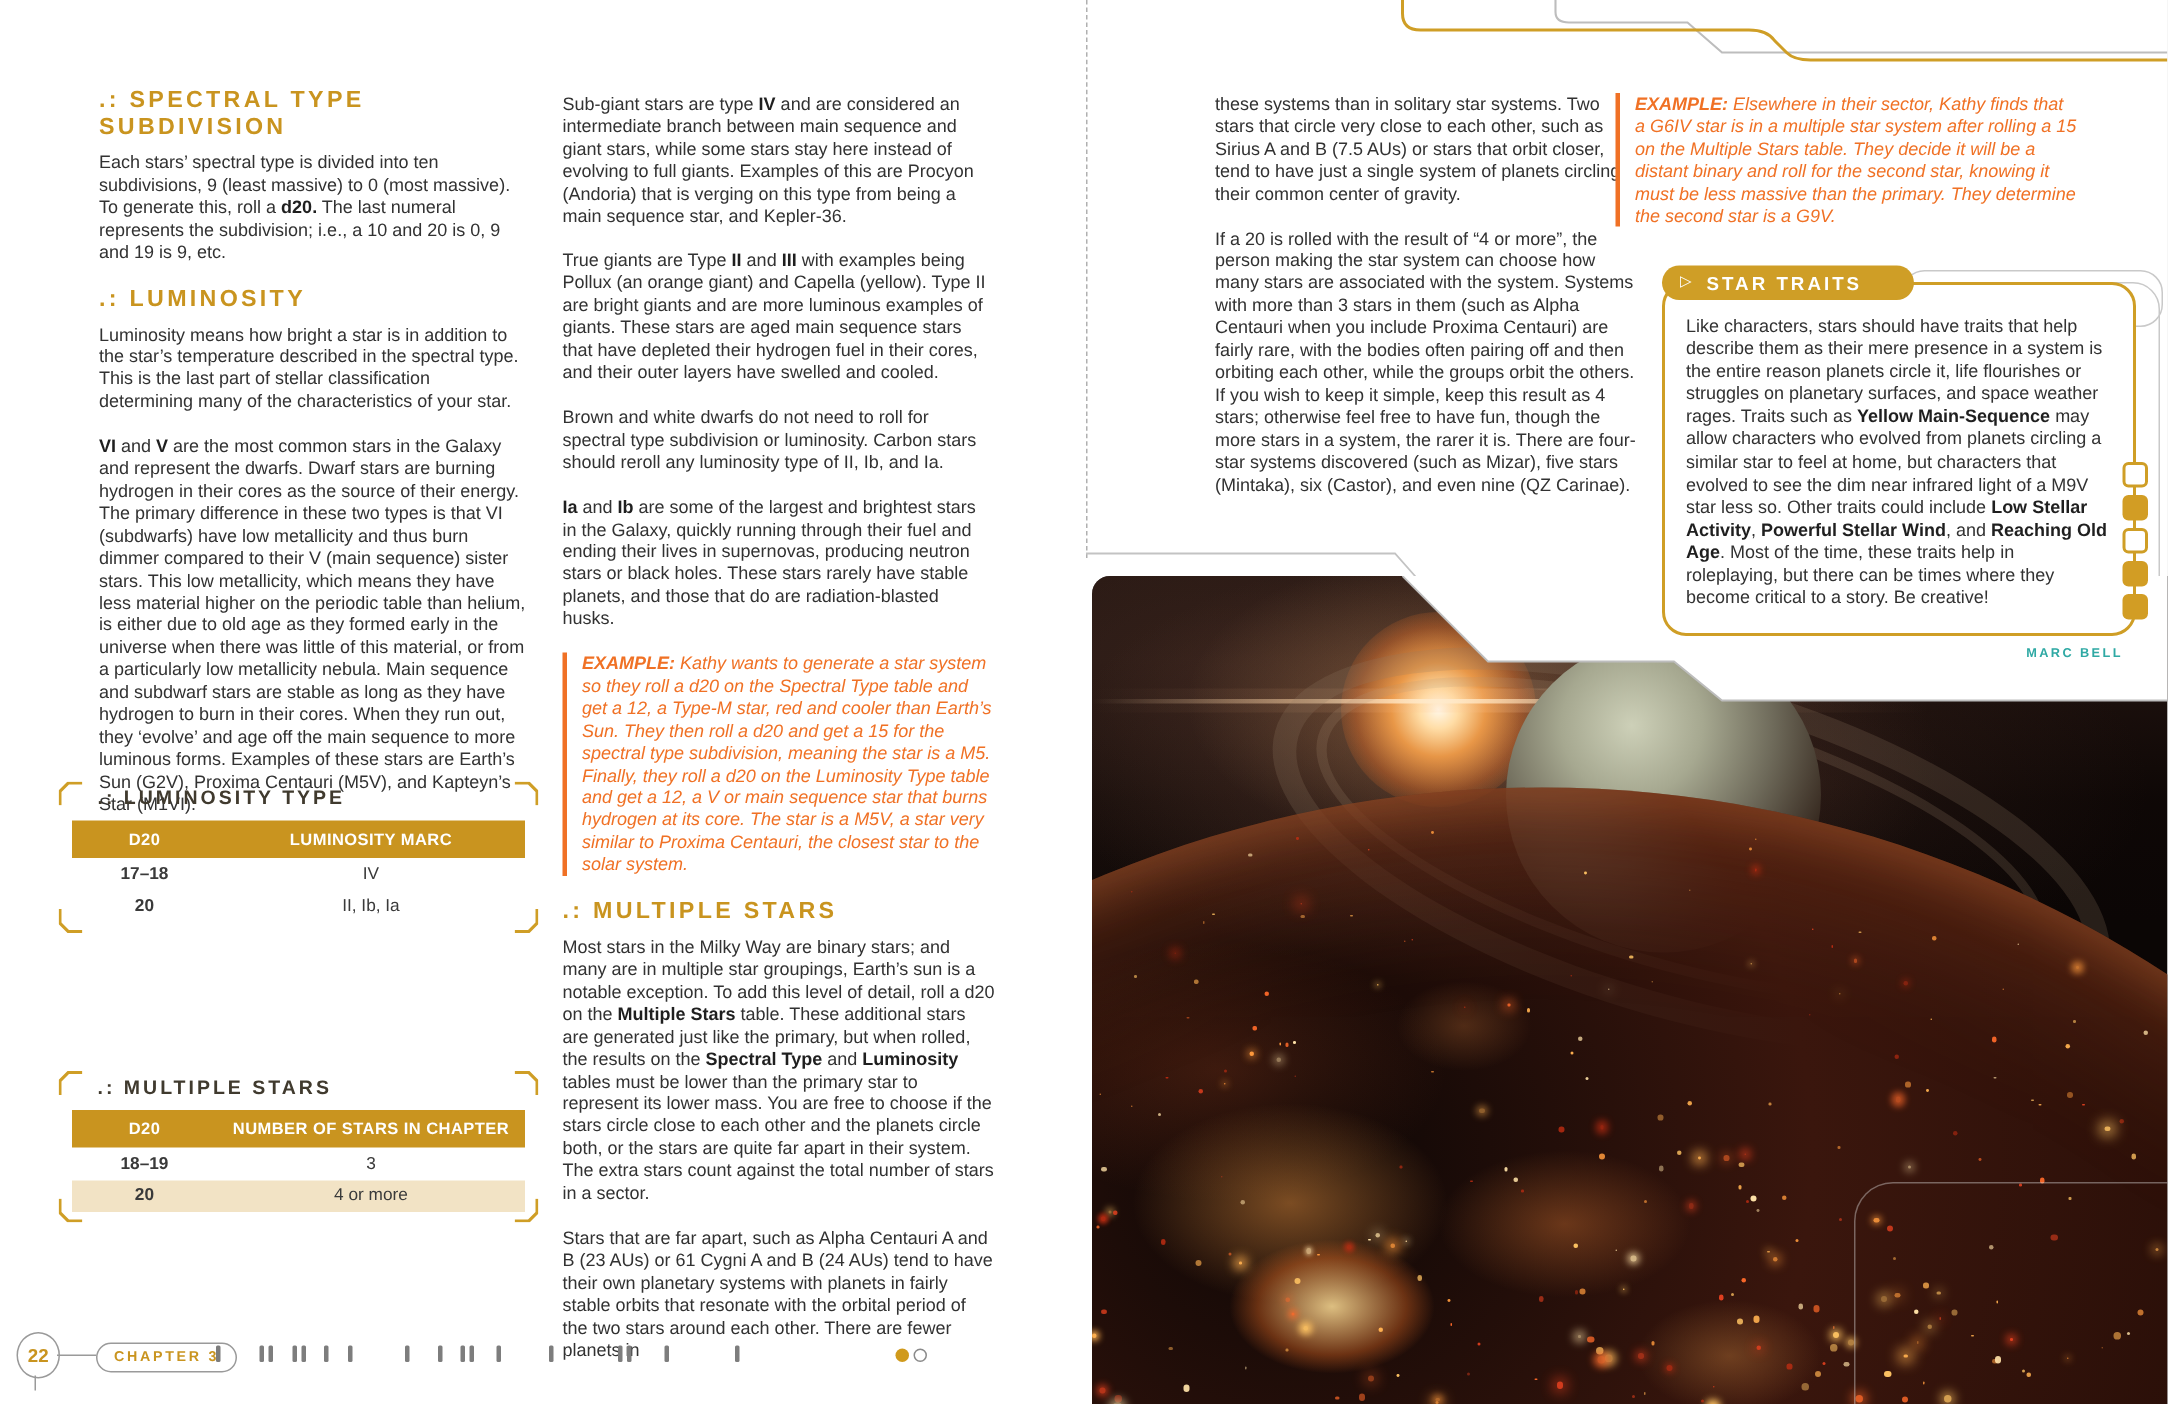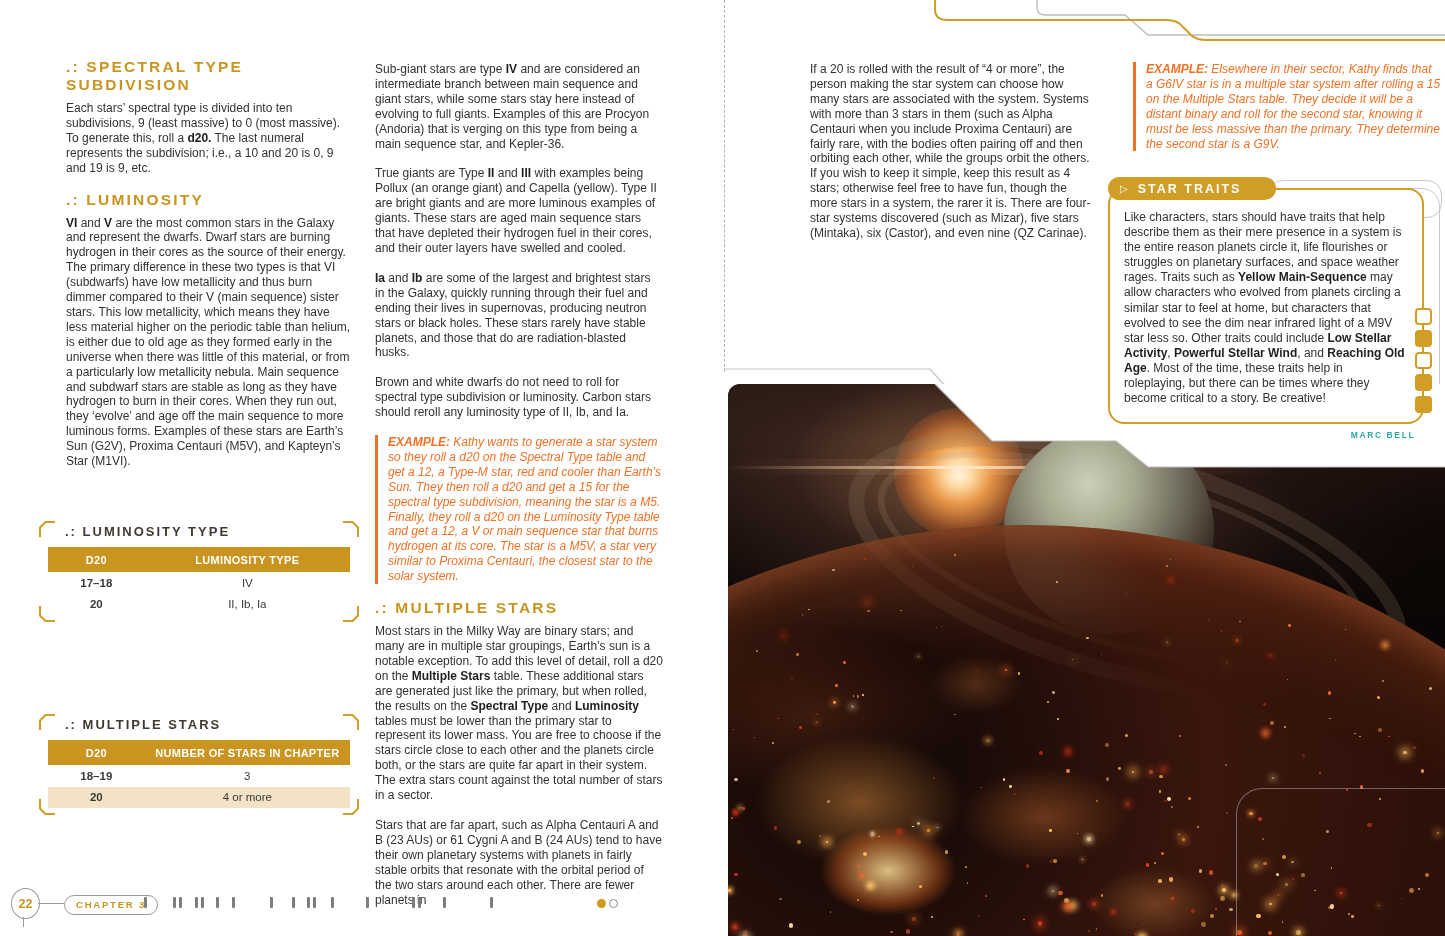--- a/index.html
+++ b/index.html
@@ -110,32 +110,33 @@
 </style>
 </head>
 <body>
 
 <div id="page">
 
   <div class="col" style="left:66px;top:58px;width:286px;">
     <h2 class="gold-h">.: SPECTRAL TYPE SUBDIVISION</h2>
     <p>Each stars’ spectral type is divided into ten subdivisions, 9 (least massive) to 0 (most massive). To generate this, roll a <strong>d20.</strong> The last numeral represents the subdivision; i.e., a 10 and 20 is 0, 9 and 19 is 9, etc.</p>
     <h2 class="gold-h mt">.: LUMINOSITY</h2>
+    <p>Luminosity means how bright a star is in addition to the star’s temperature described in the spectral type. This is the last part of stellar classification determining many of the characteristics of your star.</p>
     <p><strong>VI</strong> and <strong>V</strong> are the most common stars in the Galaxy and represent the dwarfs. Dwarf stars are burning hydrogen in their cores as the source of their energy. The primary difference in these two types is that VI (subdwarfs) have low metallicity and thus burn dimmer compared to their V (main sequence) sister stars. This low metallicity, which means they have less material higher on the periodic table than helium, is either due to old age as they formed early in the universe when there was little of this material, or from a particularly low metallicity nebula. Main sequence and subdwarf stars are stable as long as they have hydrogen to burn in their cores. When they run out, they ‘evolve’ and age off the main sequence to more luminous forms. Examples of these stars are Earth’s Sun (G2V), Proxima Centauri (M5V), and Kapteyn’s Star (M1VI).</p>
   </div>
 
   <div class="tablebox" style="left:48px;top:524px;">
     <span class="corner c-tl"></span>
     <span class="corner c-tr"></span>
     <span class="corner c-bl"></span>
     <span class="corner c-br"></span>
     <div class="tbl-title">.: LUMINOSITY TYPE</div>
     <div class="thead">
       <div class="tcell">D20</div>
-      <div class="tcell">LUMINOSITY TYPE</div>
+      <div class="tcell">LUMINOSITY MARC</div>
     </div>
     <div>
         <div class="trow">
           <div class="tcell">17–18</div>
           <div class="tcell">IV</div>
         </div>
         <div class="trow">
           <div class="tcell">20</div>
           <div class="tcell">II, Ib, Ia</div>
         </div>
@@ -160,35 +161,36 @@
         <div class="trow alt">
           <div class="tcell">20</div>
           <div class="tcell">4 or more</div>
         </div>
       </div>
   </div>
 
   <div class="col" style="left:375px;top:62px;width:288px;">
     <p>Sub-giant stars are type <strong>IV</strong> and are considered an intermediate branch between main sequence and giant stars, while some stars stay here instead of evolving to full giants. Examples of this are Procyon (Andoria) that is verging on this type from being a main sequence star, and Kepler-36.</p>
     <p>True giants are Type <strong>II</strong> and <strong>III</strong> with examples being Pollux (an orange giant) and Capella (yellow). Type II are bright giants and are more luminous examples of giants. These stars are aged main sequence stars that have depleted their hydrogen fuel in their cores, and their outer layers have swelled and cooled.</p>
+    <p>Brown and white dwarfs do not need to roll for spectral type subdivision or luminosity. Carbon stars should reroll any luminosity type of II, Ib, and Ia.</p>
     <p><strong>Ia</strong> and <strong>Ib</strong> are some of the largest and brightest stars in the Galaxy, quickly running through their fuel and ending their lives in supernovas, producing neutron stars or black holes. These stars rarely have stable planets, and those that do are radiation-blasted husks.</p>
-    <p>Brown and white dwarfs do not need to roll for spectral type subdivision or luminosity. Carbon stars should reroll any luminosity type of II, Ib, and Ia.</p>
     <p class="example"><strong>EXAMPLE:</strong> Kathy wants to generate a star system so they roll a d20 on the Spectral Type table and get a 12, a Type-M star, red and cooler than Earth’s Sun. They then roll a d20 and get a 15 for the spectral type subdivision, meaning the star is a M5. Finally, they roll a d20 on the Luminosity Type table and get a 12, a V or main sequence star that burns hydrogen at its core. The star is a M5V, a star very similar to Proxima Centauri, the closest star to the solar system.</p>
     <h2 class="gold-h mt">.: MULTIPLE STARS</h2>
     <p>Most stars in the Milky Way are binary stars; and many are in multiple star groupings, Earth’s sun is a notable exception. To add this level of detail, roll a d20 on the <strong>Multiple Stars</strong> table. These additional stars are generated just like the primary, but when rolled, the results on the <strong>Spectral Type</strong> and <strong>Luminosity</strong> tables must be lower than the primary star to represent its lower mass. You are free to choose if the stars circle close to each other and the planets circle both, or the stars are quite far apart in their system. The extra stars count against the total number of stars in a sector.</p>
     <p>Stars that are far apart, such as Alpha Centauri A and B (23 AUs) or 61 Cygni A and B (24 AUs) tend to have their own planetary systems with planets in fairly stable orbits that resonate with the orbital period of the two stars around each other. There are fewer planets in</p>
   </div>
 
   <div id="divider"></div>
 
   <div class="col" style="left:810px;top:62px;width:282px;">
+    <p>these systems than in solitary star systems. Two stars that circle very close to each other, such as Sirius A and B (7.5 AUs) or stars that orbit closer, tend to have just a single system of planets circling their common center of gravity.</p>
     <p>If a 20 is rolled with the result of “4 or more”, the person making the star system can choose how many stars are associated with the system. Systems with more than 3 stars in them (such as Alpha Centauri when you include Proxima Centauri) are fairly rare, with the bodies often pairing off and then orbiting each other, while the groups orbit the others. If you wish to keep it simple, keep this result as 4 stars; otherwise feel free to have fun, though the more stars in a system, the rarer it is. There are four-star systems discovered (such as Mizar), five stars (Mintaka), six (Castor), and even nine (QZ Carinae).</p>
   </div>
 
-  <div class="col" style="left:1133px;top:62px;width:308px;">
+  <div class="col" style="left:1077px;top:62px;width:308px;">
     <p class="example"><strong>EXAMPLE:</strong> Elsewhere in their sector, Kathy finds that a G6IV star is in a multiple star system after rolling a 15 on the Multiple Stars table. They decide it will be a distant binary and roll for the second star, knowing it must be less massive than the primary. They determine the second star is a G9V.</p>
   </div>
 
   <div class="echo" id="echo1"></div>
   <div class="echo" id="echo2"></div>
   <div id="traits">
     <div class="traits-head">
       <span class="tri">▷</span>
       <span>STAR TRAITS</span>
     </div>

